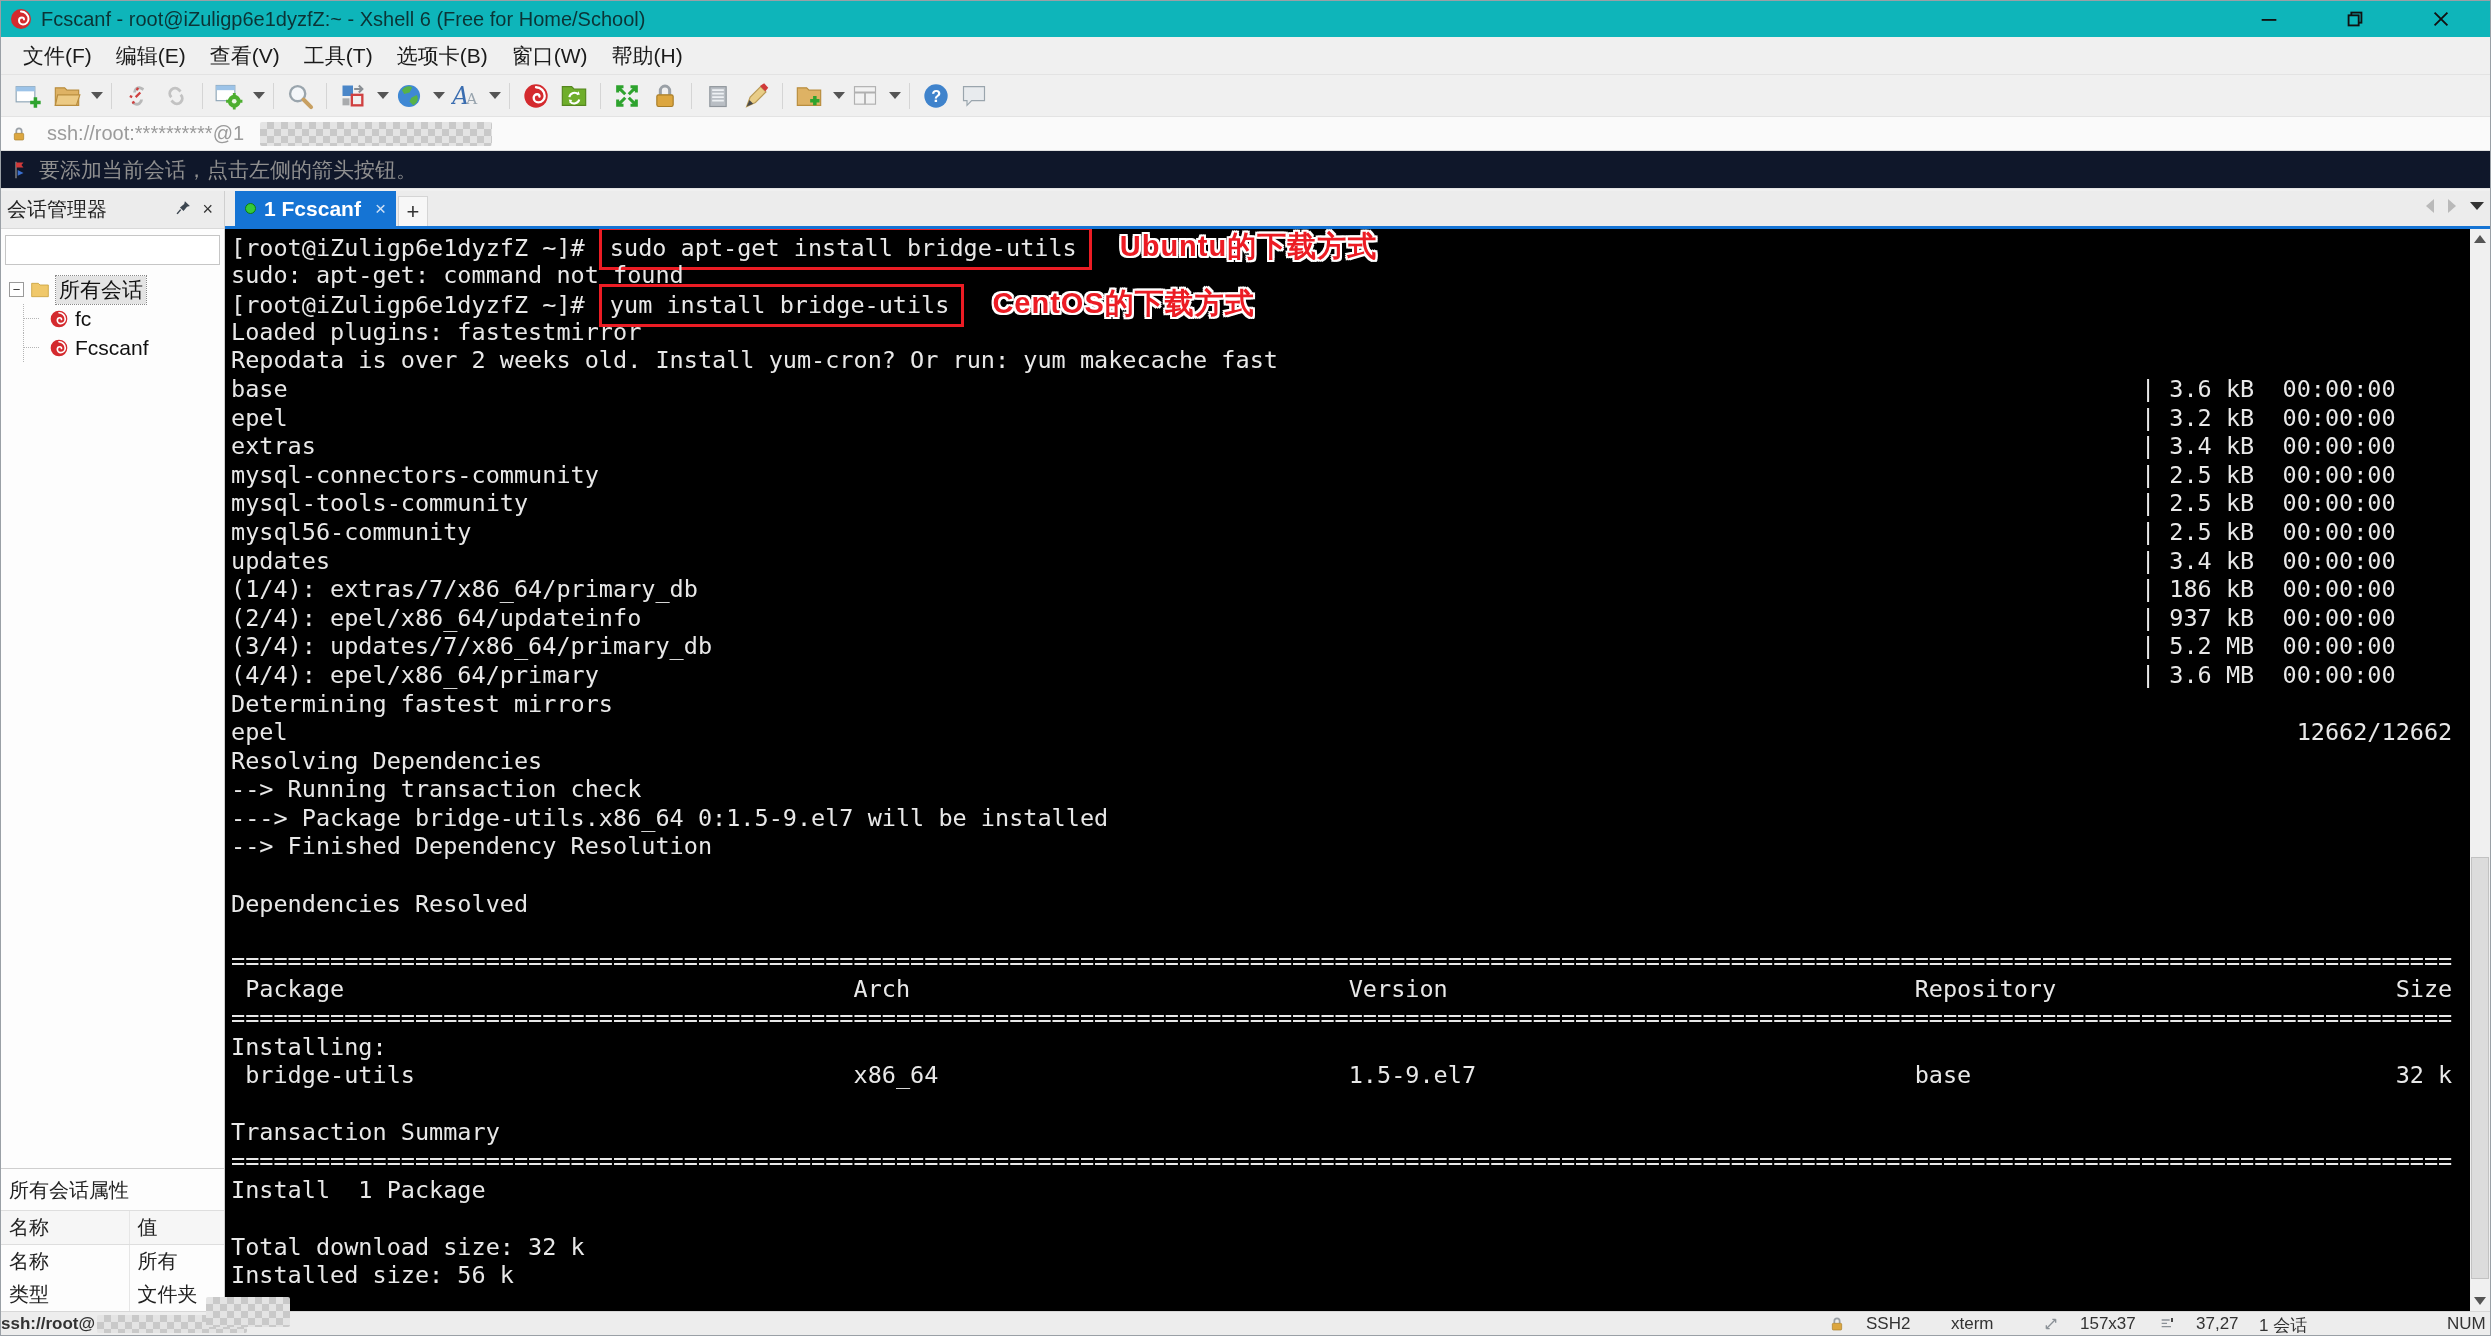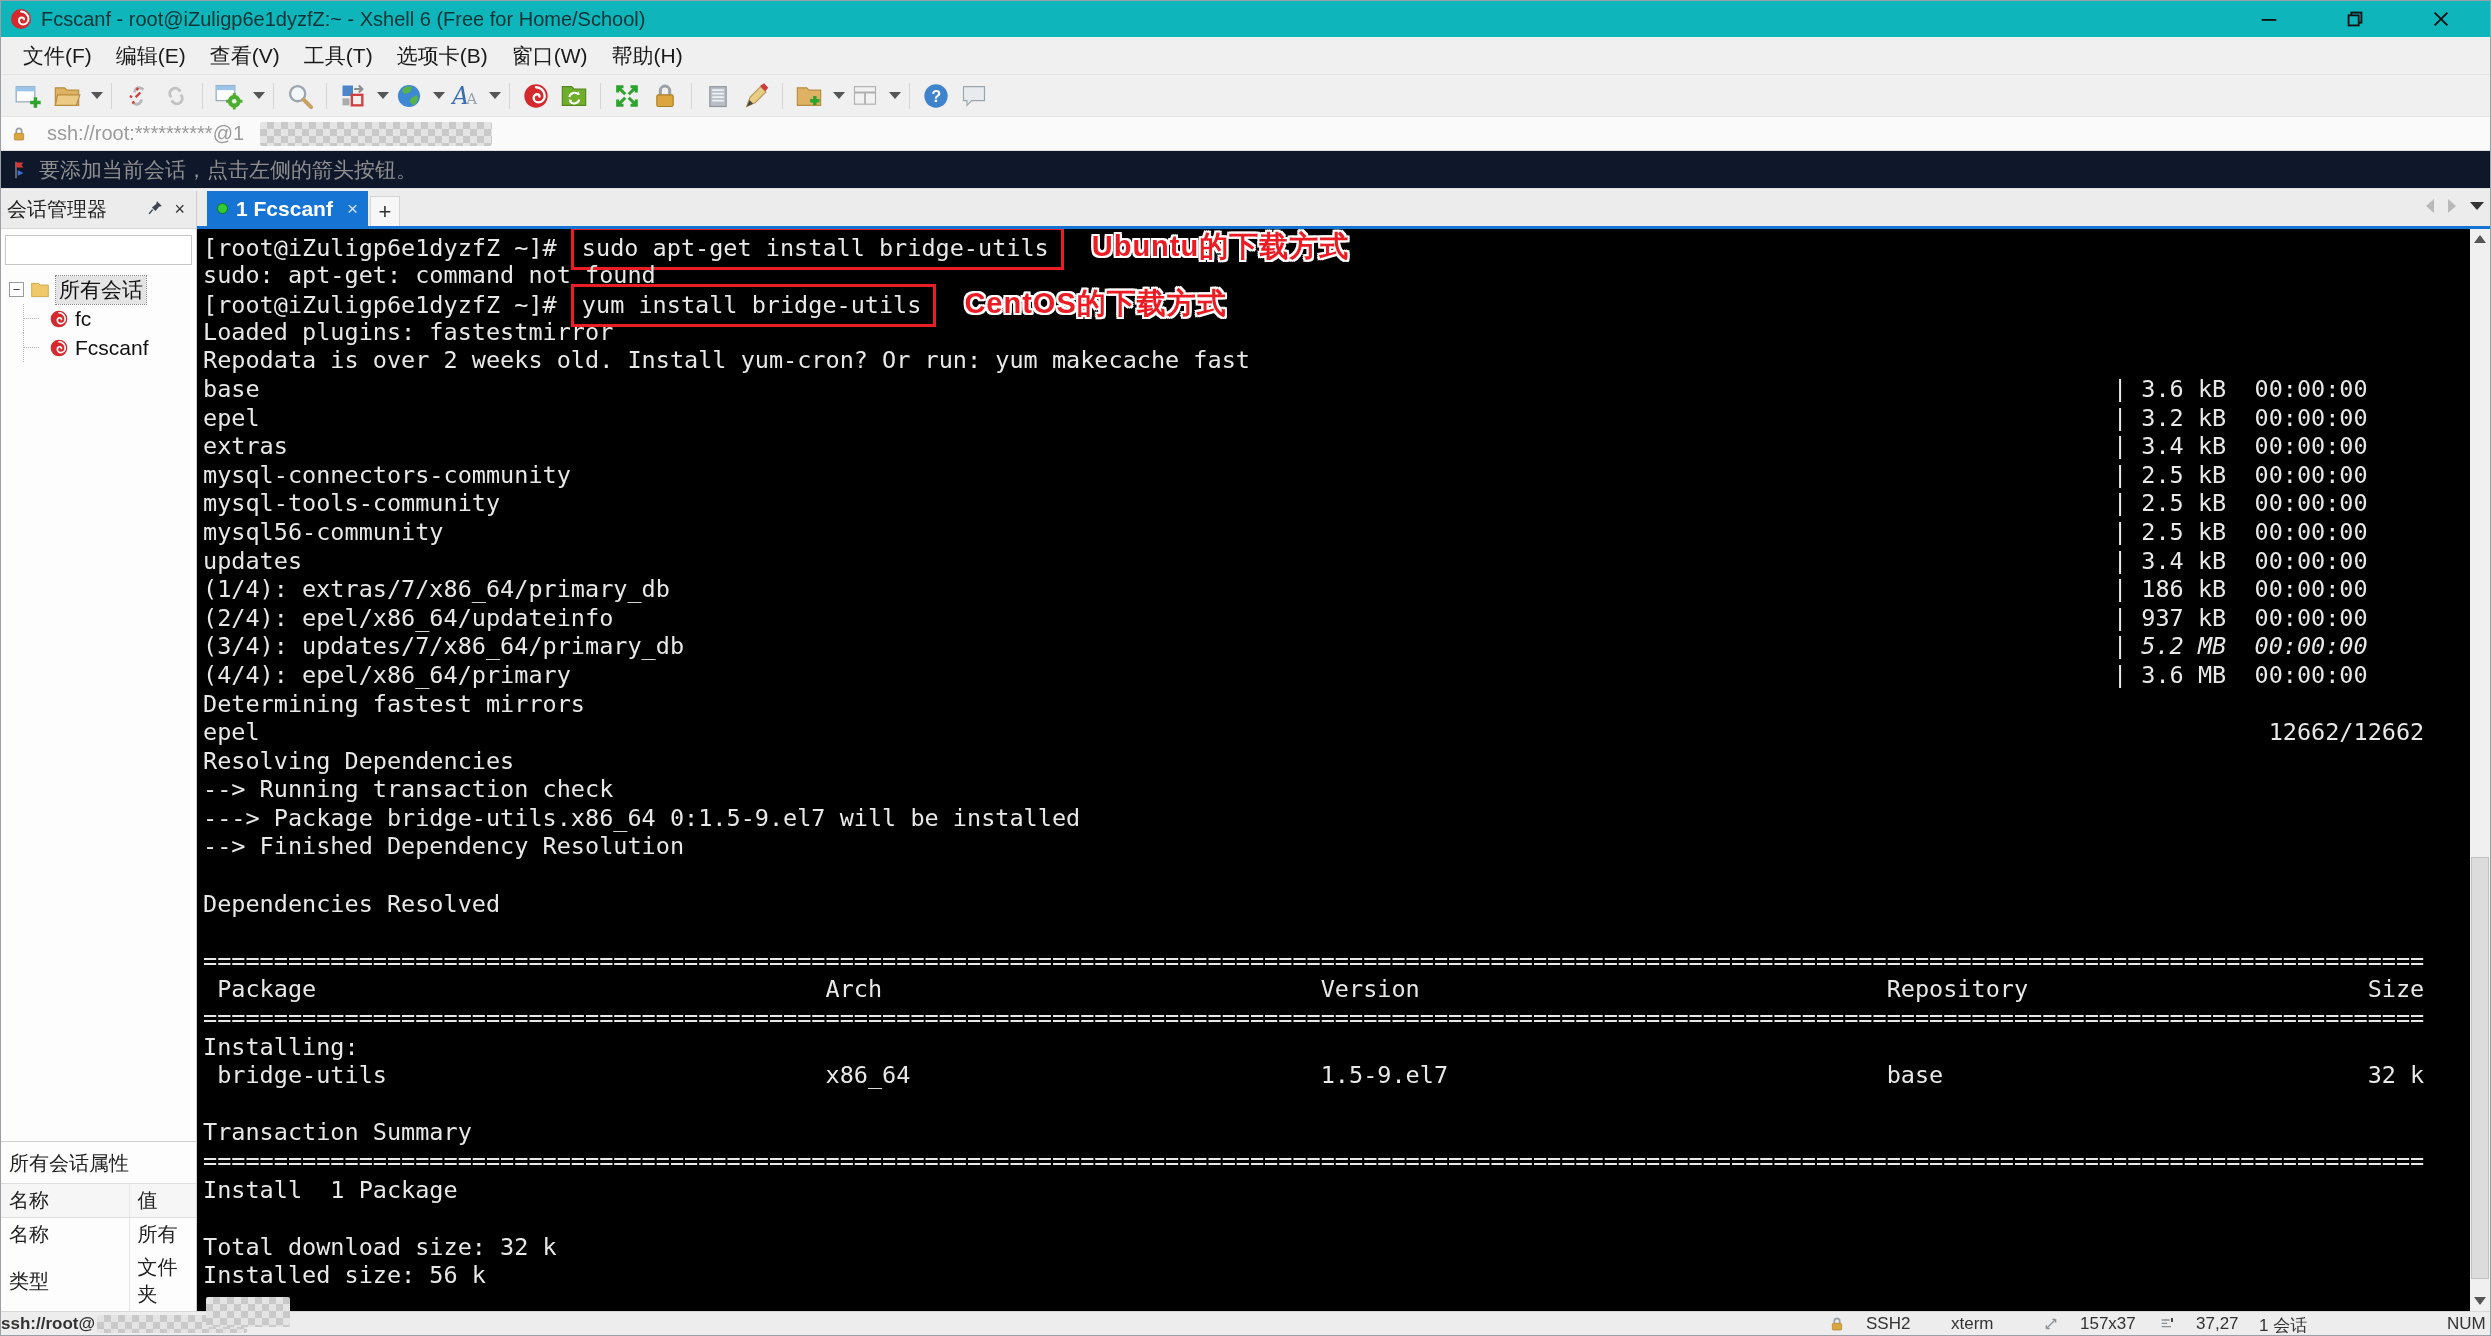--- a/index.html
+++ b/index.html
@@ -44,21 +44,21 @@
 
   
   .infobar { height:38px; background:#0f172a; display:flex; align-items:center;
              padding-left:10px; border-bottom:1px solid #e3e3e3; }
   .infobar .info-text { font-size:21px; color:#8f8f8f; margin-left:8px; }
 
   
   .main { position:absolute; top:190px; left:0; right:0; bottom:24px; display:flex; }
 
   
-  .sidebar { width:196px; background:#fdfdfd; border-right:1px solid #cfcfcf;
+  .sidebar { width:224px; background:#fdfdfd; border-right:1px solid #cfcfcf;
              display:flex; flex-direction:column; }
   .sb-head { height:38px; background:#eceuec; background:#ececec; display:flex; align-items:center;
              padding:0 6px; border-bottom:1px solid #d9d9d9; }
   .sb-title { font-size:20px; color:#222; flex:1; }
   .sb-head .hbtn { padding:0 5px; color:#333; font-size:18px; }
   .sb-search { margin:6px 4px; height:30px; background:#fff; border:1px solid #c6c6c6;
                display:flex; align-items:center; }
   .sb-search input { flex:1; border:none; outline:none; font-size:18px; padding:0 6px;
                      background:transparent; font-family:inherit; }
   .sb-search svg { width:20px; height:20px; margin-right:6px; }
@@ -429,21 +429,21 @@
             <div class="t-line">Repodata is over 2 weeks old. Install yum-cron? Or run: yum makecache fast</div>
             <div class="t-line"><span class="abs" style="left: 0ch;">base</span><span class="abs" style="left: 135ch;">| 3.6 kB  00:00:00</span></div>
             <div class="t-line"><span class="abs" style="left: 0ch;">epel</span><span class="abs" style="left: 135ch;">| 3.2 kB  00:00:00</span></div>
             <div class="t-line"><span class="abs" style="left: 0ch;">extras</span><span class="abs" style="left: 135ch;">| 3.4 kB  00:00:00</span></div>
             <div class="t-line"><span class="abs" style="left: 0ch;">mysql-connectors-community</span><span class="abs" style="left: 135ch;">| 2.5 kB  00:00:00</span></div>
             <div class="t-line"><span class="abs" style="left: 0ch;">mysql-tools-community</span><span class="abs" style="left: 135ch;">| 2.5 kB  00:00:00</span></div>
             <div class="t-line"><span class="abs" style="left: 0ch;">mysql56-community</span><span class="abs" style="left: 135ch;">| 2.5 kB  00:00:00</span></div>
             <div class="t-line"><span class="abs" style="left: 0ch;">updates</span><span class="abs" style="left: 135ch;">| 3.4 kB  00:00:00</span></div>
             <div class="t-line"><span class="abs" style="left: 0ch;">(1/4): extras/7/x86_64/primary_db</span><span class="abs" style="left: 135ch;">| 186 kB  00:00:00</span></div>
             <div class="t-line"><span class="abs" style="left: 0ch;">(2/4): epel/x86_64/updateinfo</span><span class="abs" style="left: 135ch; text-align: center;">| 937 kB  00:00:00</span></div>
-            <div class="t-line"><span class="abs" style="left: 0ch;">(3/4): updates/7/x86_64/primary_db</span><span class="abs" style="left: 135ch; font-style: italic;">| 5.2 MB  00:00:00</span></div>
+            <div class="t-line"><span class="abs" style="left: 0ch;">(3/4): updates/7/x86_64/primary_db</span><span class="abs" style="left: 135ch;">| 5.2 MB  00:00:00</span></div>
             <div class="t-line"><span class="abs" style="left: 0ch;">(4/4): epel/x86_64/primary</span><span class="abs" style="left: 135ch;">| 3.6 MB  00:00:00</span></div>
             <div class="t-line">Determining fastest mirrors</div>
             <div class="t-line"><span class="abs" style="left: 0ch;">epel</span><span class="abs" style="left: 146ch;">12662/12662</span></div>
             <div class="t-line">Resolving Dependencies</div>
             <div class="t-line">--&gt; Running transaction check</div>
             <div class="t-line">---&gt; Package bridge-utils.x86_64 0:1.5-9.el7 will be installed</div>
             <div class="t-line">--&gt; Finished Dependency Resolution</div>
             <div class="t-line"></div>
             <div class="t-line">Dependencies Resolved</div>
             <div class="t-line"></div>

